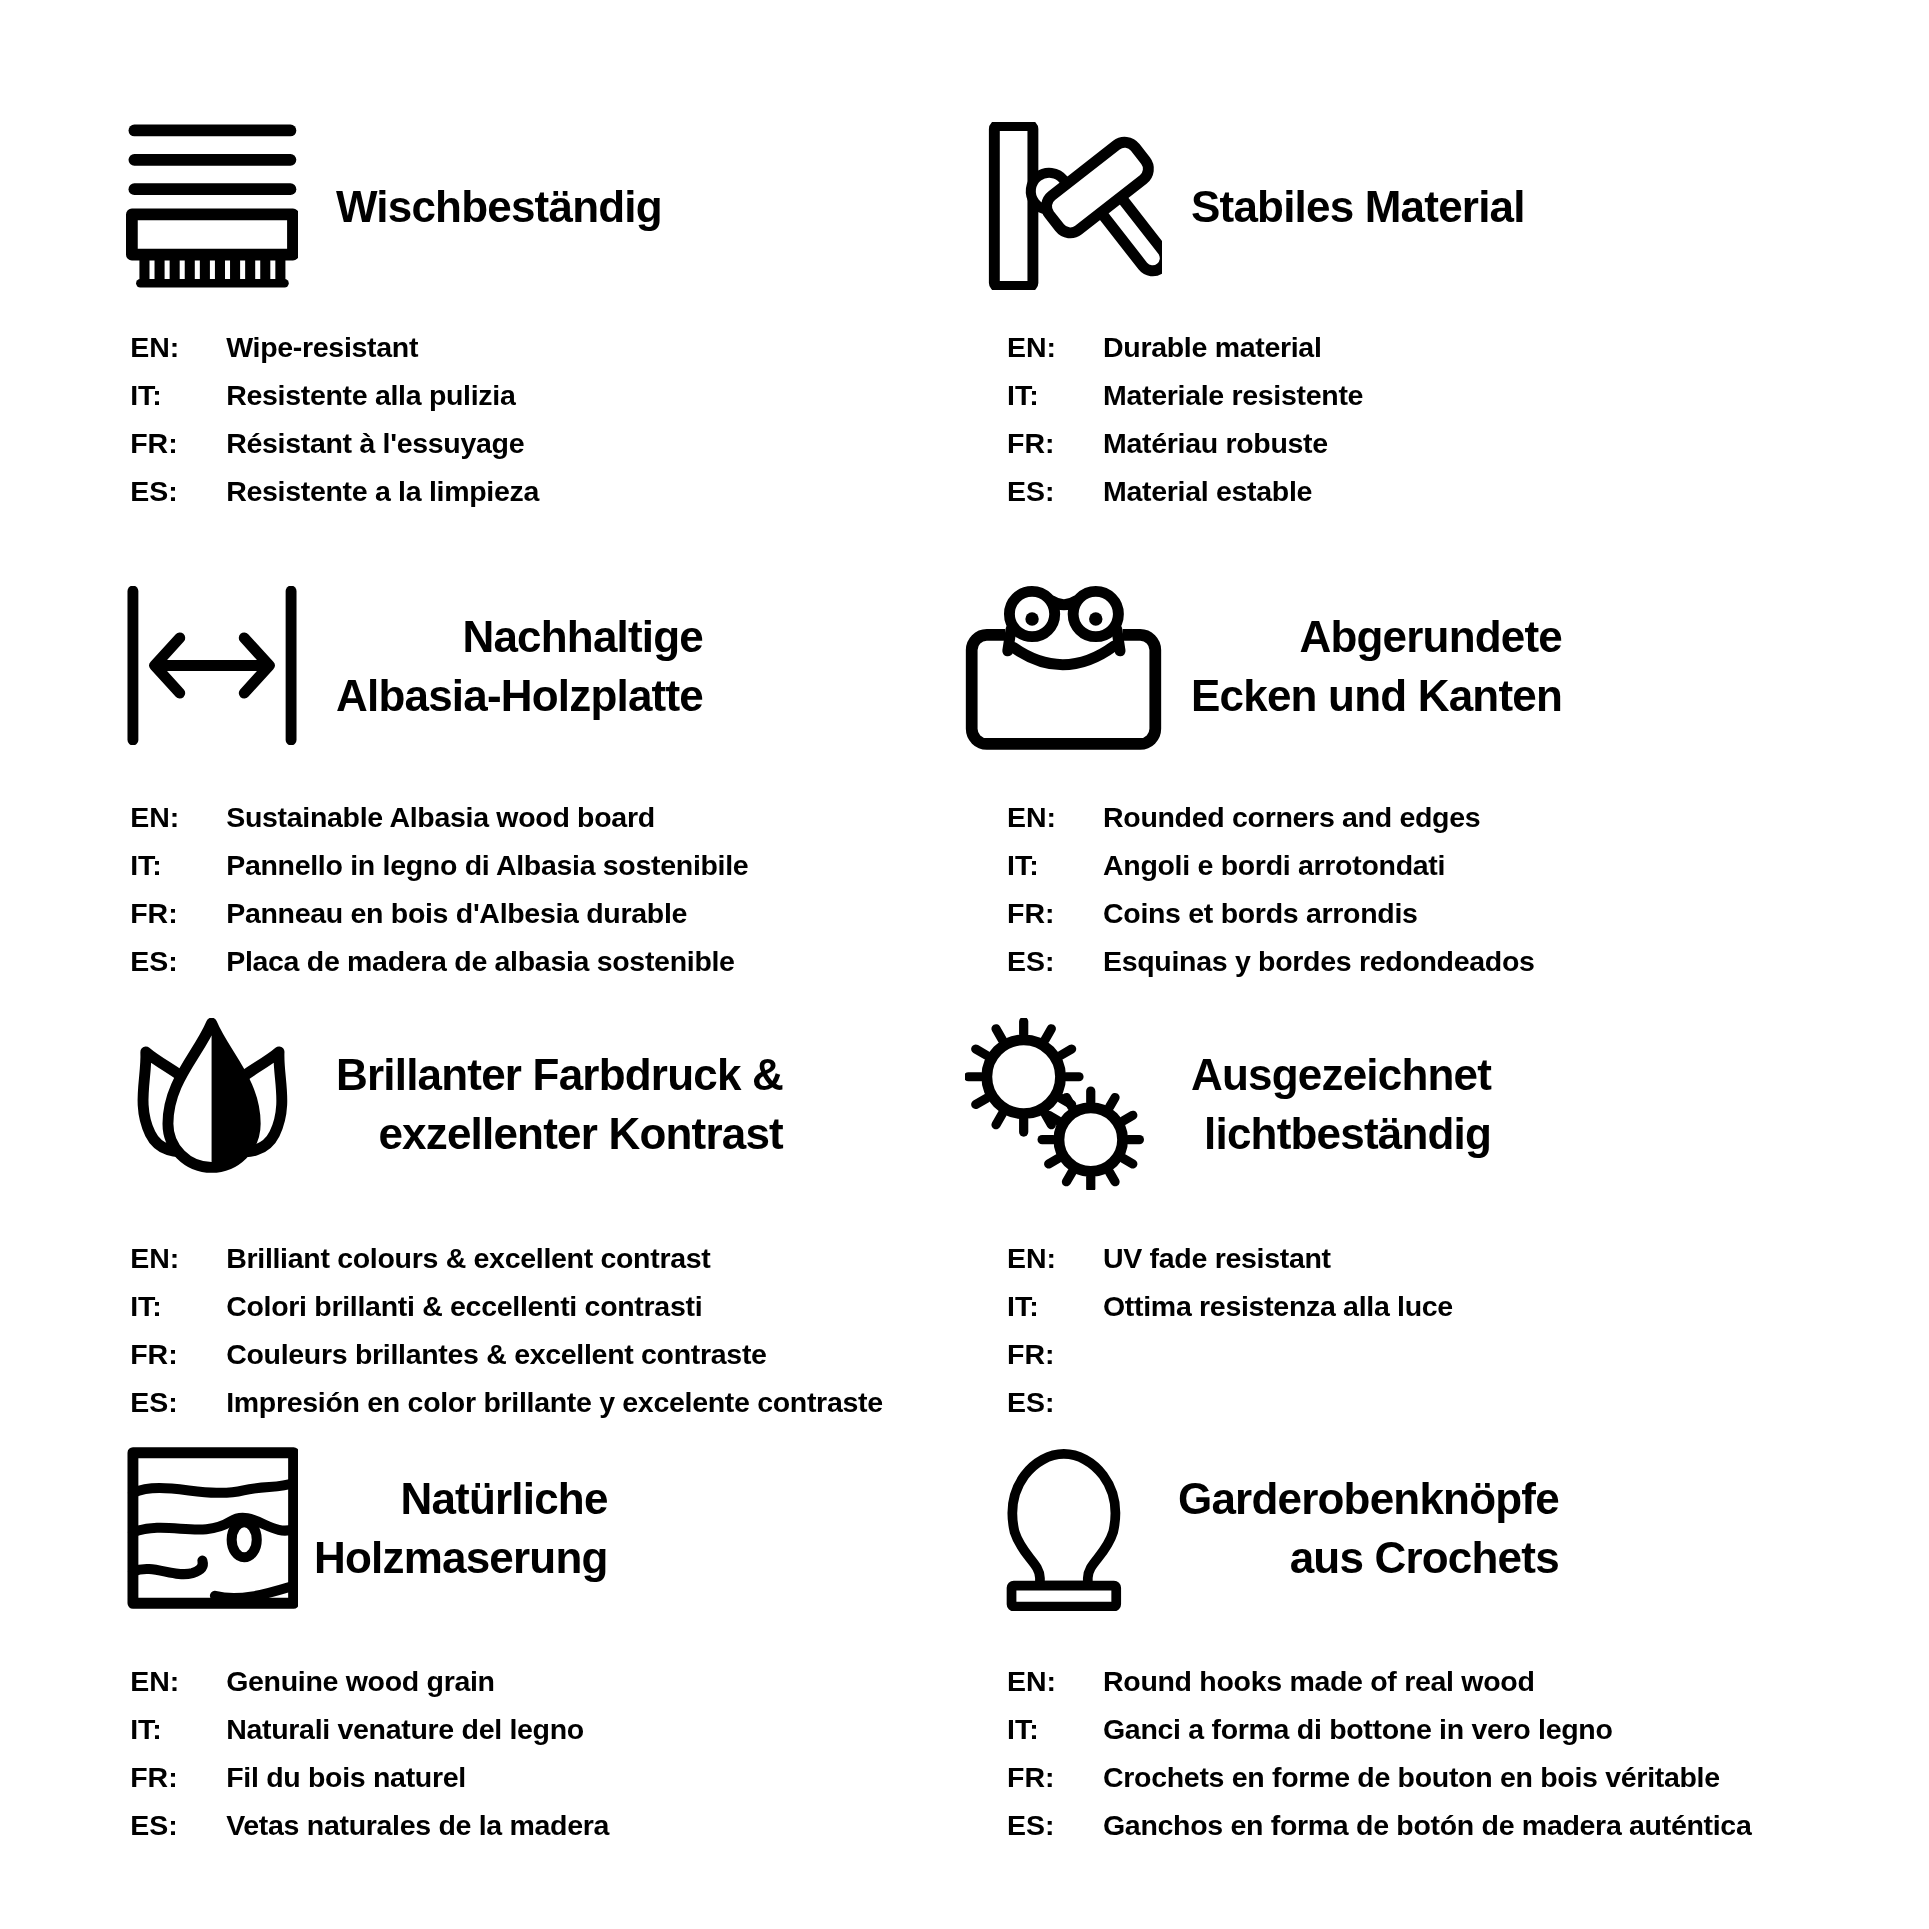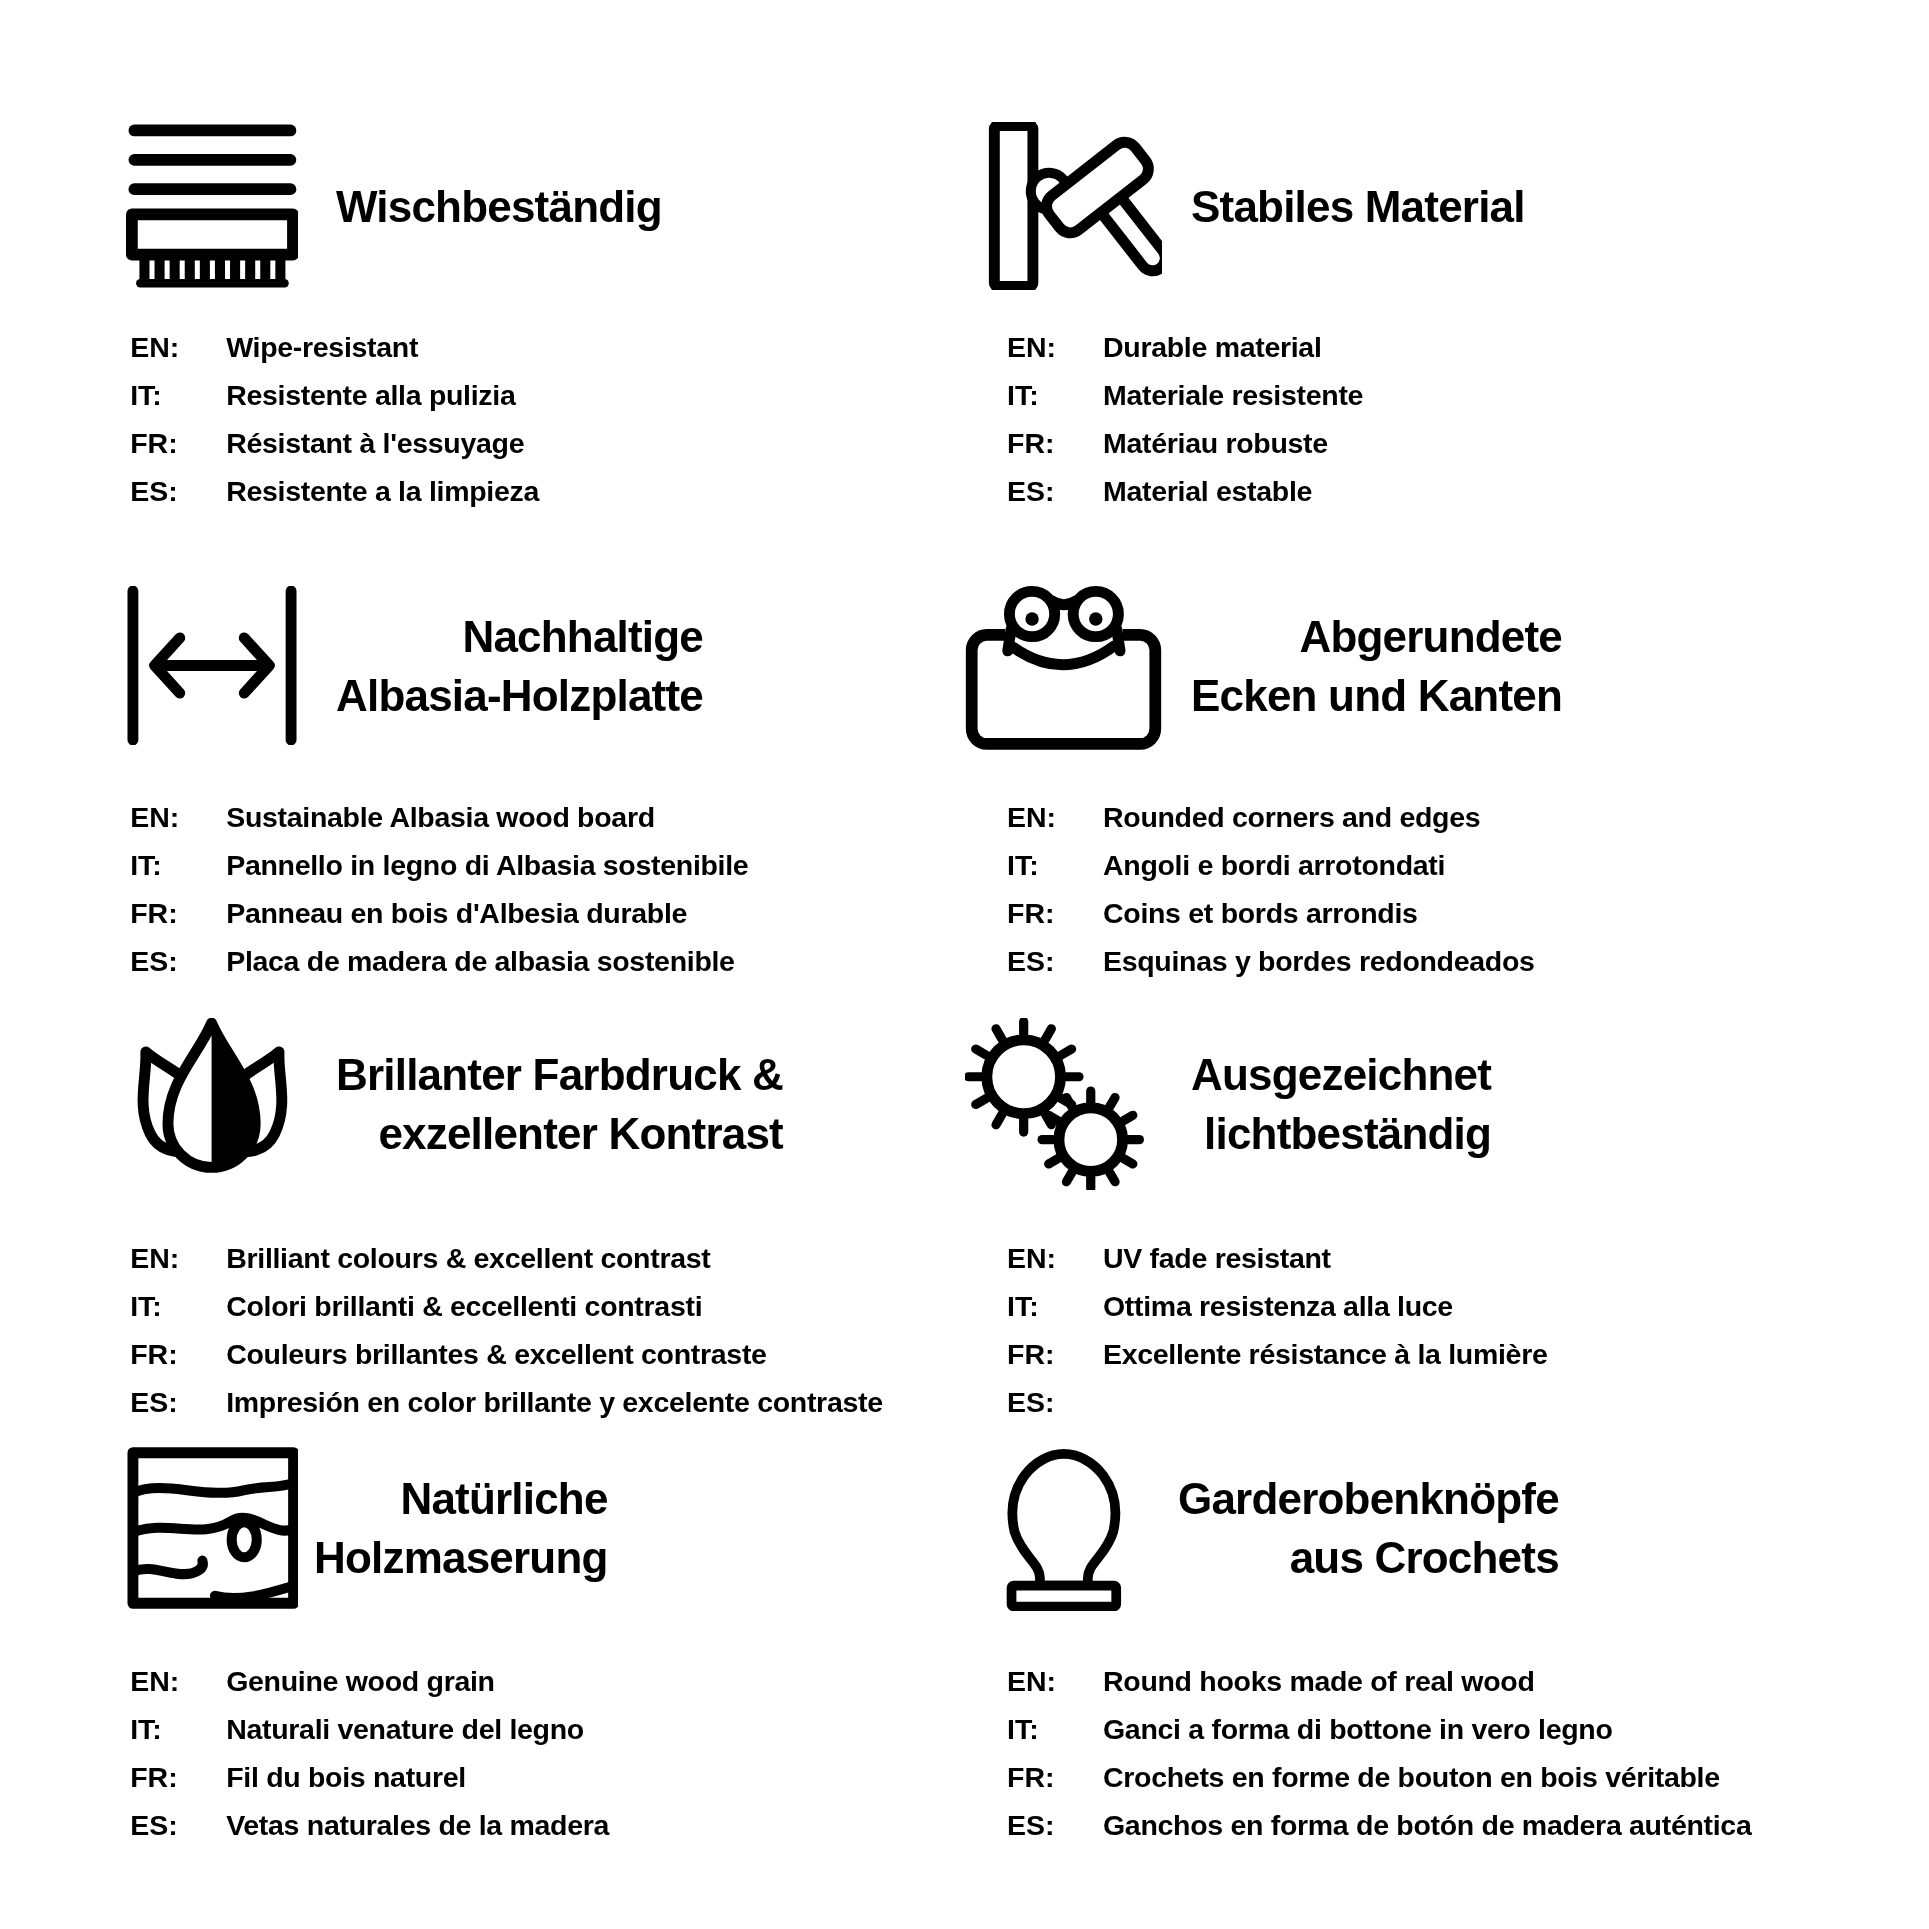--- a/index.html
+++ b/index.html
@@ -301,21 +301,20 @@
       <div class="trow">
           <span class="lang">EN:</span>
           <span class="tval">UV fade resistant</span>
         </div>
       <div class="trow">
           <span class="lang">IT:</span>
           <span class="tval">Ottima resistenza alla luce</span>
         </div>
       <div class="trow">
           <span class="lang">FR:</span>
-          <span class="tval">Excellente résistance à la lumière</span>
         </div>
       <div class="trow">
           <span class="lang">ES:</span>
         </div>
     </div>
   </section>
 
   <section class="block col-left row4">
     <div class="head">
       <div class="icon-box">

